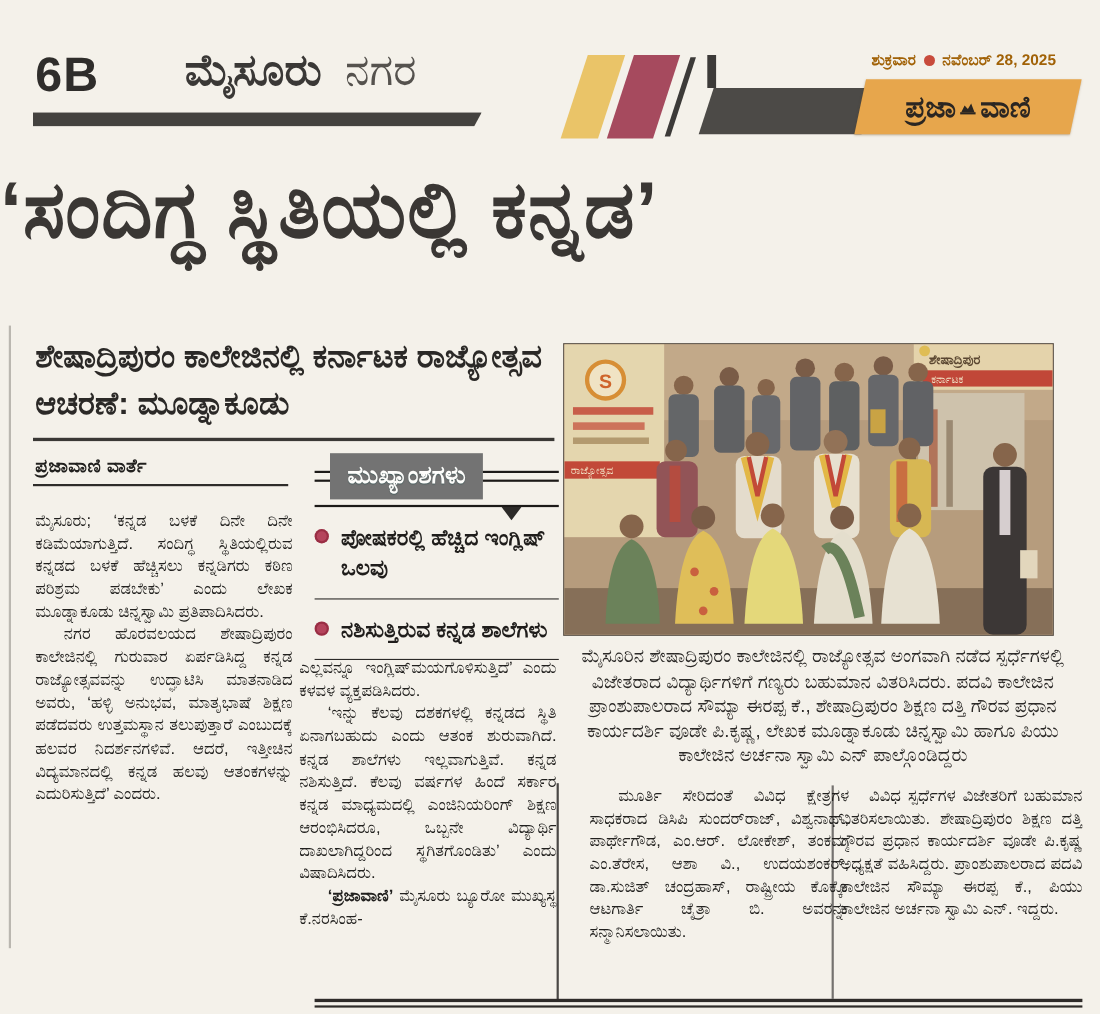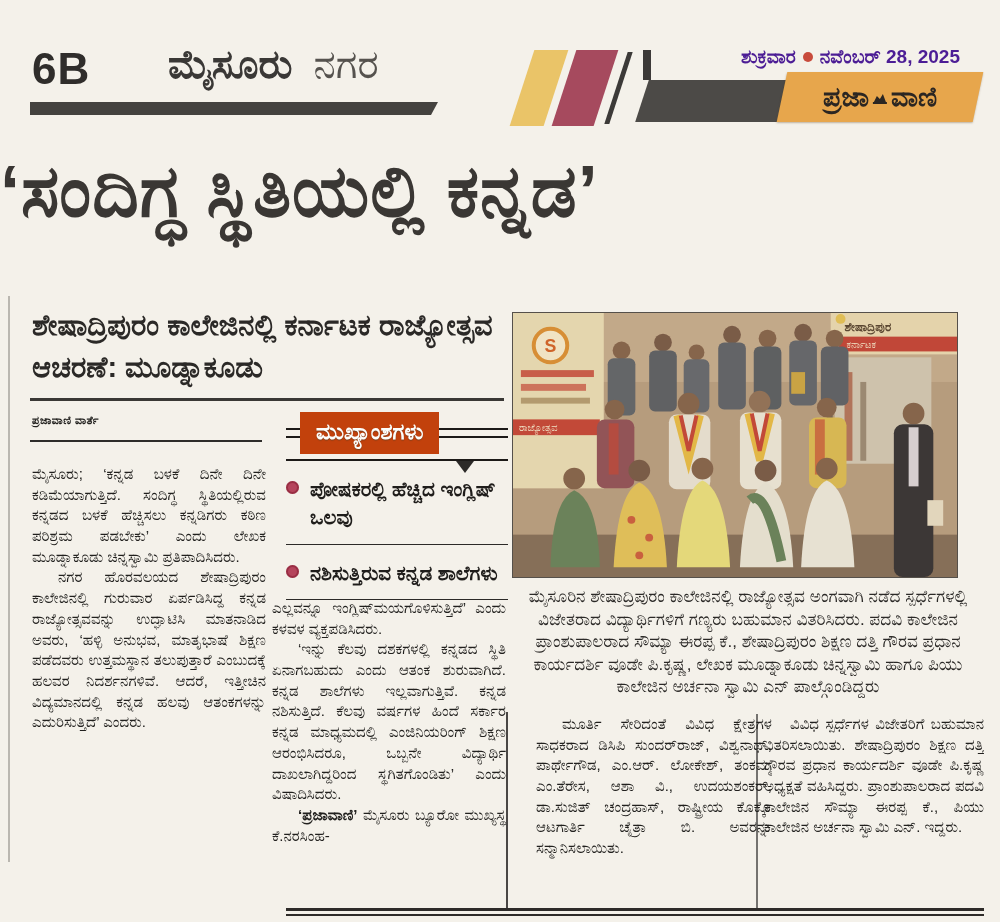--- a/index.html
+++ b/index.html
@@ -16,50 +16,50 @@
   .section-title .l { font-weight:400; color:#55524e; margin-left:10px; }
   .left-bar { position:absolute; left:30px; top:102px; width:408px; height:13px; background:#44423f;
     clip-path:polygon(0 0,100% 0,calc(100% - 7px) 100%,0 100%); }
   .stripe { position:absolute; transform:skewX(-18deg); }
   .stripe.yellow { left:522px; top:50px; width:34px; height:76px; background:#eac468; }
   .stripe.maroon { left:564px; top:50px; width:42px; height:76px; background:#a64a5e; }
   .stripe.slash  { left:616px; top:52px; width:5px;  height:72px; background:#3c3a38; }
   .tick-rect { position:absolute; left:643px; top:50px; width:8px; height:30px; background:#3c3a38; }
   .big-bar { position:absolute; left:642px; top:80px; width:148px; height:42px; background:#4c4a47; transform:skewX(-18deg); }
   .date-line { position:absolute; left:660px; top:46px; width:300px; text-align:right;
-    font-size:19px; font-weight:700; color:#4c1d95; white-space:nowrap; }
+    font-size:14px; font-weight:700; color:#a16207; white-space:nowrap; }
   .date-dot { display:inline-block; width:10px; height:10px; border-radius:50%; background:#c84b3c; margin:0 7px 1px 7px; vertical-align:middle; }
   .brand-strip { position:absolute; left:782px; top:72px; width:196px; height:50px; background:#e7a64c;
     transform:skewX(-12deg); box-shadow:0 1px 2px rgba(90,60,20,.35); display:flex; align-items:center; justify-content:center; }
   .brand-inner { transform:skewX(12deg); font-size:27px; font-weight:800; color:#2b2622; white-space:nowrap; display:flex; align-items:center; gap:3px; }
   .brand-emblem { width:16px; height:14px; display:inline-block; }
   
   .headline { position:absolute; left:0; right:0; top:150px; font-size:72px; font-weight:700;
     color:#3a3734; white-space:nowrap; letter-spacing:1px; }
   .subheadline { position:absolute; left:32px; top:304px; width:474px; font-size:29px; font-weight:700;
     line-height:1.45; color:#2b2927; }
   .subhead-rule { position:absolute; left:30px; top:398px; width:474px; height:3px; background:#3a3835; }
-  .byline { position:absolute; left:32px; top:414px; font-size:11px; font-weight:700; letter-spacing:.5px; color:#21201e; }
+  .byline { position:absolute; left:32px; top:414px; font-size:17px; font-weight:700; letter-spacing:.5px; color:#21201e; }
   .byline-rule { position:absolute; left:30px; top:440px; width:232px; height:2px; background:#2e2c2a; }
   
   .col { position:absolute; font-size:15px; line-height:1.38; text-align:justify; color:#21201e; }
   .col p { margin:0; }
   .col p.indent { text-indent:26px; }
   .col1 { left:32px;  top:464px; width:234px; height:456px; overflow:hidden; }
   .col2 { left:272px; top:598px; width:234px; height:314px; overflow:hidden; }
   .col3 { left:536px; top:714px; width:236px; height:194px; overflow:hidden; }
   .col4 { left:764px; top:714px; width:220px; height:194px; overflow:hidden; }
   .brand-word { font-weight:800; }
   
   .highlights { position:absolute; left:286px; top:412px; width:222px; }
   .hl-head { display:flex; align-items:center; }
   .hl-line { height:10px; border-top:2px solid #1c1a18; border-bottom:2px solid #1c1a18; }
   .hl-line.left { width:14px; }
   .hl-line.right { flex:1; }
-  .hl-chip { background:#c2410c; color:#fdfdfb; font-size:22px; font-weight:700; padding:7px 16px 9px;
+  .hl-chip { background:#737373; color:#fdfdfb; font-size:22px; font-weight:700; padding:7px 16px 9px;
     text-shadow:0 1px 1px rgba(0,60,60,.35); white-space:nowrap; }
   .hl-top-rule { position:relative; margin-top:5px; border-bottom:2px solid #1c1a18; }
   .hl-tri { position:absolute; right:34px; top:2px; width:0; height:0; border-left:9px solid transparent;
     border-right:9px solid transparent; border-top:12px solid #2c2a28; }
   .hl-item { display:flex; gap:11px; padding:14px 0 12px; border-bottom:1.5px solid #2c2a28;
     font-size:20px; font-weight:700; line-height:1.42; color:#1f1d1b; }
   .hl-dot { flex:none; width:13px; height:13px; border-radius:50%; background:#b5445c; margin-top:6px;
     box-shadow:inset 0 0 0 2px rgba(120,20,40,.45); }
   
   .photo { position:absolute; left:512px; top:312px; width:446px; height:266px; border:1px solid #55504a; background:#b79d82; }

